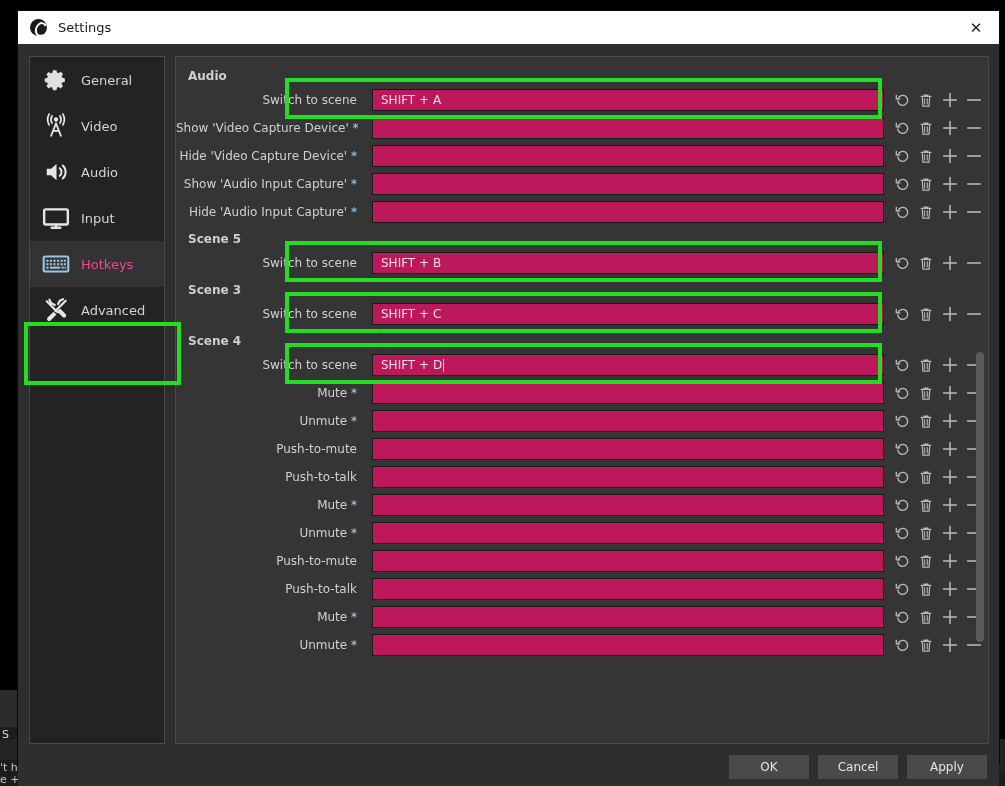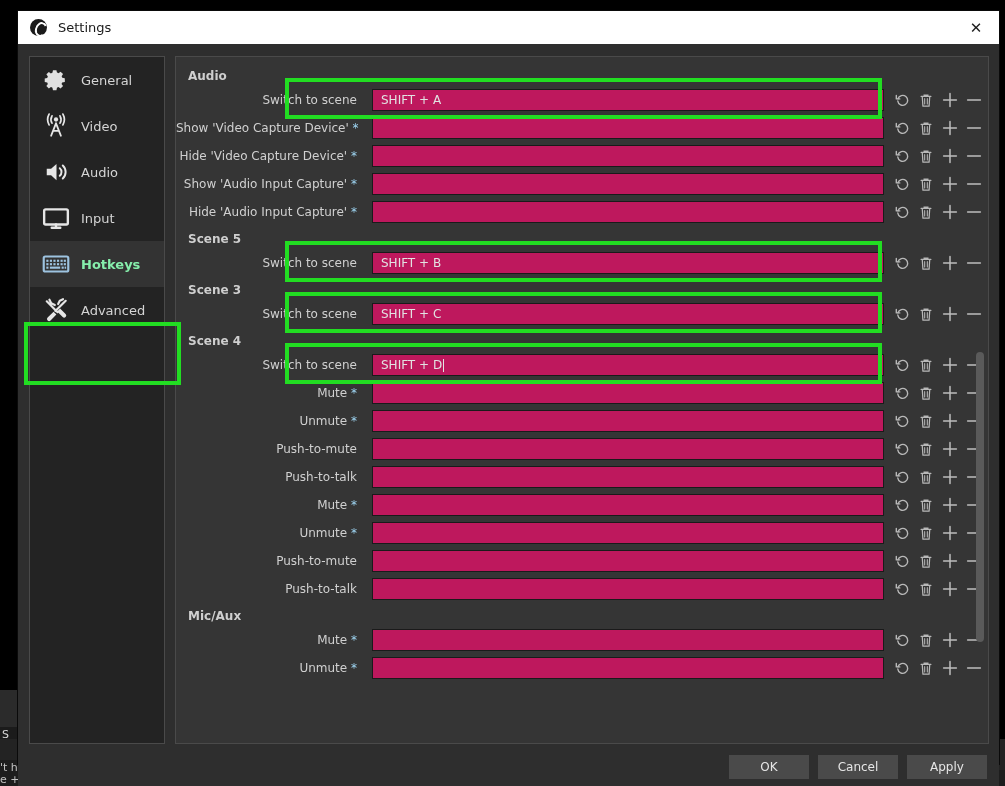--- a/index.html
+++ b/index.html
@@ -119,21 +119,21 @@
     height: 46px; display: flex; align-items: center;
     padding-left: 11px; cursor: pointer;
   }
   .side-item.selected { background: #333333; }
   .side-icon {
     width: 30px; height: 28px; flex: 0 0 30px;
     margin-right: 10px;
     display: flex; align-items: center; justify-content: center;
   }
   .side-label { font-size: 13px; color: #d4d4d4; }
-  .side-item.selected .side-label { color: #86efac; font-weight: bold; }
+  .side-item.selected .side-label { color: #ec4899; }
 
   
   .hl-hotkeys {
     position: absolute; left: 6px; top: 278px; width: 157px; height: 63px;
     border: 4px solid #22dd22; pointer-events: none; z-index: 30;
   }
 
   
   .content-wrap {
     flex: 1; margin-left: 10px; position: relative;
@@ -970,21 +970,20 @@
               </div>
               <div class="act">
                 <span>
                   <svg width="16" height="16" viewBox="0 0 16 16">
                     <path d="M1.6 8h12.8" stroke="#bdbdbd" stroke-width="1.5" stroke-linecap="round"></path>
                   </svg>
                 </span>
               </div>
             </div>
           </div>
-          <div class="group-title">Mic/Aux</div>
           <div class="hk-row">
             <div class="hk-label"><span>Mute</span><span class="star"> *</span></div>
             <div class="hk-input">
               <span></span>
             </div>
             <div class="hk-actions">
               <div class="act">
                 <span>
                   <svg width="15" height="15" viewBox="0 0 16 16">
                     <path d="M3.2 6.2A5.3 5.3 0 113 8.6" stroke="#b8b8b8" stroke-width="1.5" fill="none" stroke-linecap="round"></path>

